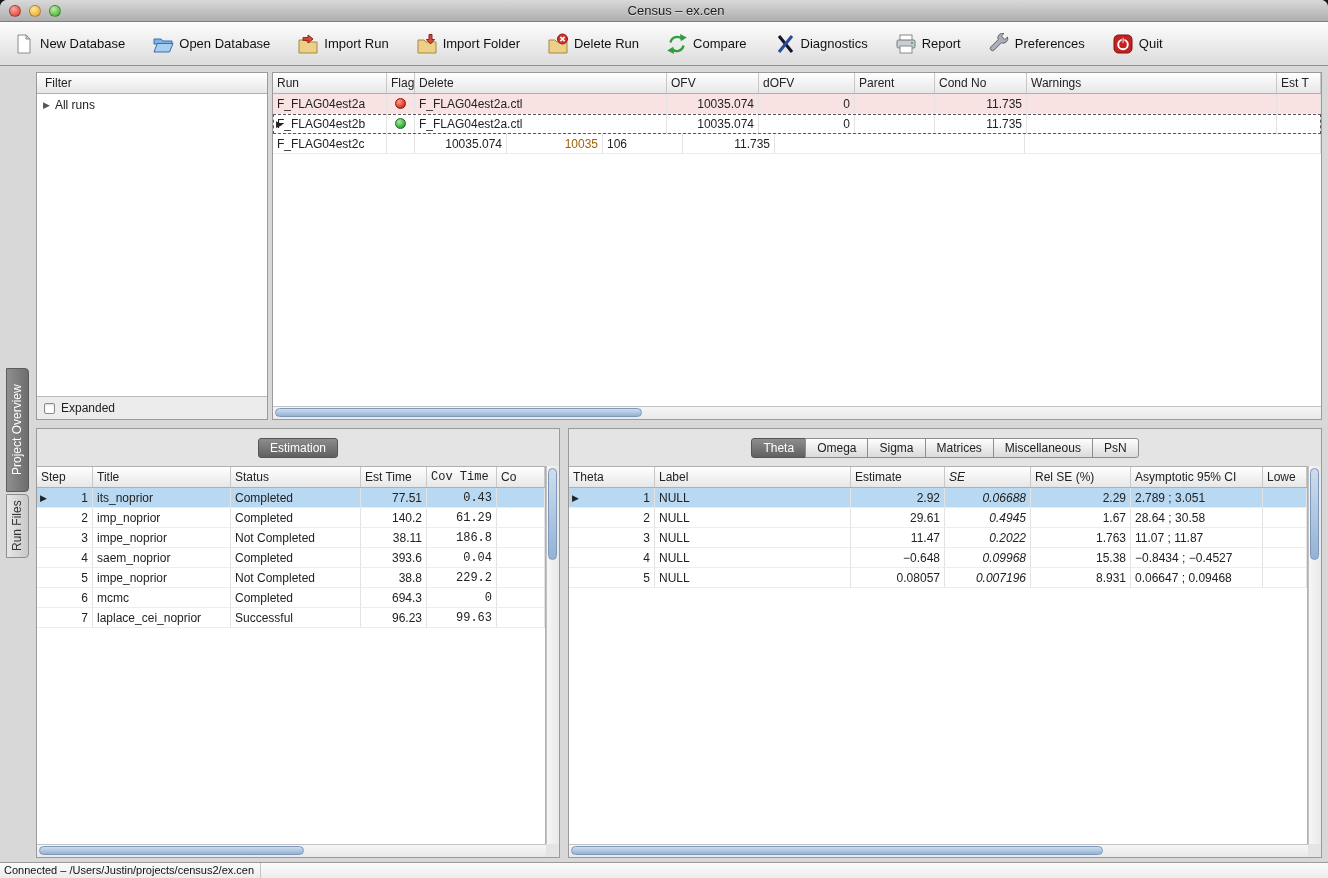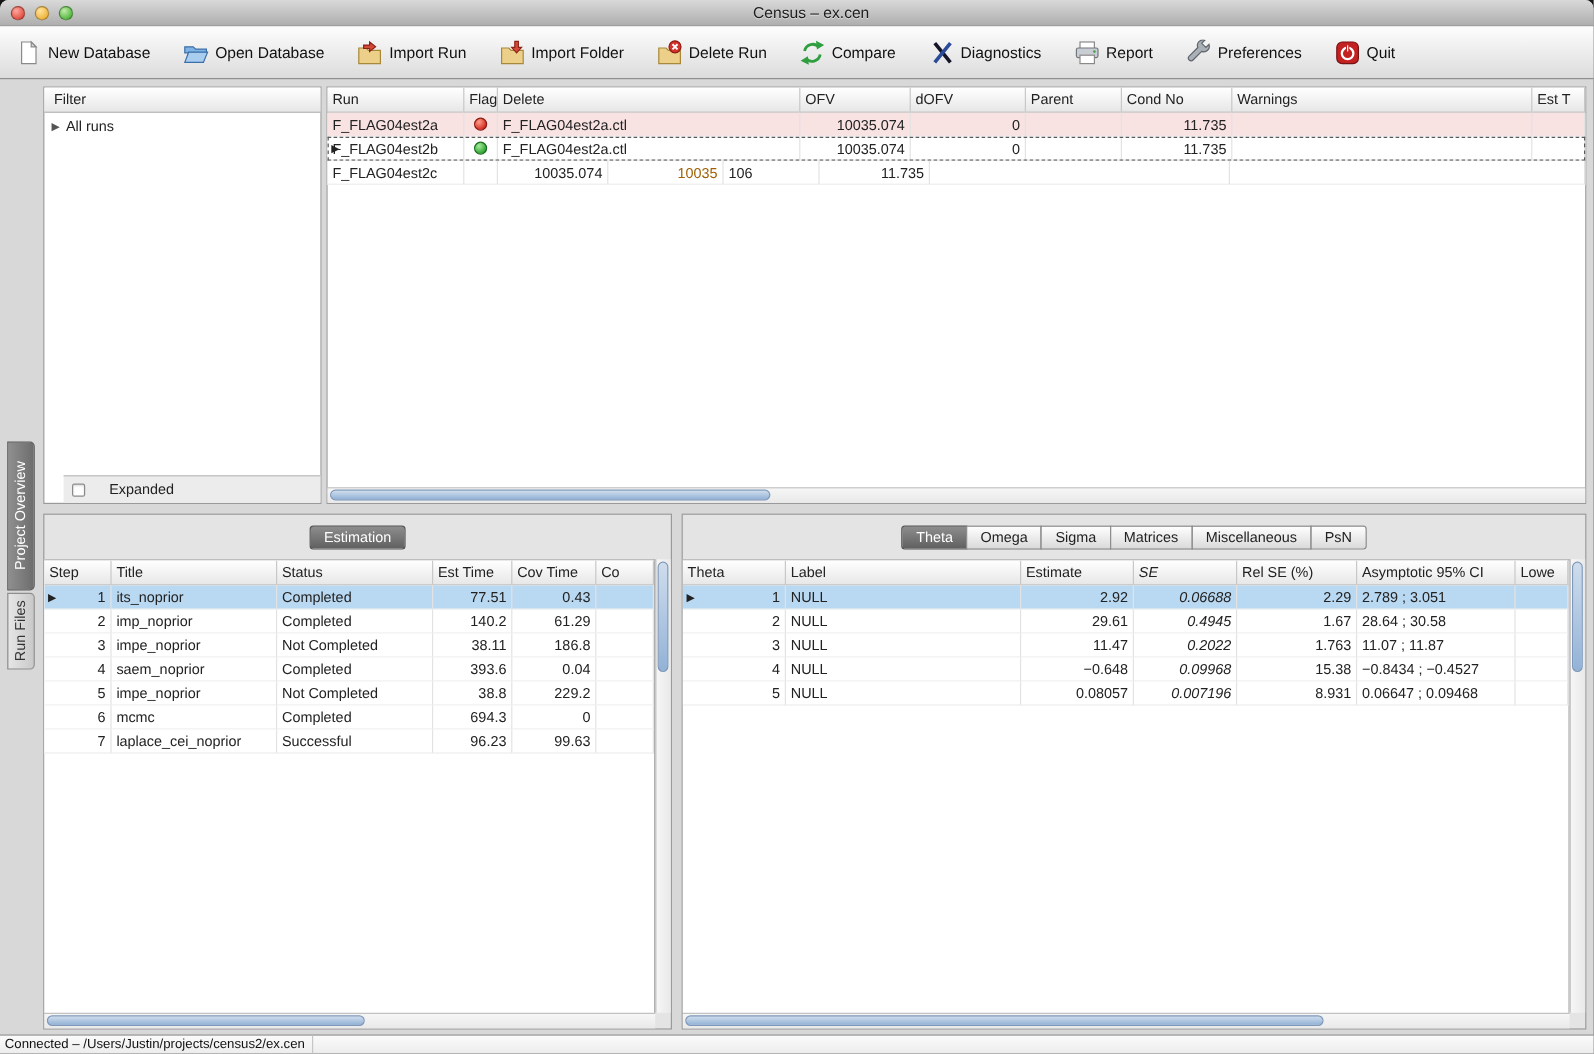--- a/index.html
+++ b/index.html
@@ -54,23 +54,23 @@
   #vtab-runfiles { top:428px; height:64px; }
 
   
   .panel-head {
     height:21px; line-height:20px; padding:0 8px;
     background:linear-gradient(#ffffff,#e7e7e7); border-bottom:1px solid #b0b0b0; color:#222;
   }
   .tree-item { display:flex; align-items:center; gap:5px; padding:4px 6px; cursor:default; }
   .disclosure { font-size:9px; color:#555; }
   .filter-foot {
-    position:absolute; left:16px; right:0; bottom:0; height:23px;
+    position:absolute; left:0; right:0; bottom:0; height:23px;
     background:#ececec; border-top:1px solid #bcbcbc;
-    display:flex; align-items:center; gap:20px; padding:0 7px;
+    display:flex; align-items:center; gap:6px; padding:0 7px;
   }
   .checkbox { width:11px; height:11px; background:#fff; border:1px solid #8a8a8a; border-radius:2px;
               box-shadow:inset 0 1px 2px rgba(0,0,0,.15); }
 
   
   .thead { display:flex; height:21px; line-height:20px;
            background:linear-gradient(#ffffff,#e7e7e7); border-bottom:1px solid #b0b0b0; }
   .thead .cell { border-right:1px solid #c8c8c8; padding:0 4px; white-space:nowrap; overflow:hidden; }
   .tbody { background:#fff; }
   .trow { display:flex; height:20px; line-height:20px; position:relative; background:#fff; }
@@ -86,21 +86,21 @@
   .flagc { text-align:center; }
   .dot { display:inline-block; width:11px; height:11px; border-radius:50%; margin-top:4px; }
   .dot-red   { background:radial-gradient(circle at 35% 30%, #ff9d8c, #d42a1e 75%); border:1px solid #8a1a10; }
   .dot-green { background:radial-gradient(circle at 35% 30%, #a9ec9e, #2aa32e 75%); border:1px solid #1c6b20; }
 
   
   .r0{width:114px; padding-left:16px;} .r1{width:28px;} .r2{width:252px;} .r3{width:92px;}
   .r4{width:96px;} .r5{width:80px;} .r6{width:92px;} .r7{width:250px;} .r8{flex:1; min-width:0;}
   
   .e0{width:56px; padding-left:16px;} .e1{width:138px;} .e2{width:130px;}
-  .e3{width:66px;} .e4{width:70px;} .e5{flex:1; min-width:0;}
+  .e3{width:66px;} .e4{width:70px;font-family:Liberation Mono, monospace;} .e5{flex:1; min-width:0;}
   
   .t0{width:86px; padding-left:16px;} .t1{width:196px;} .t2{width:94px;} .t3{width:86px;font-style:italic;}
   .t4{width:100px;} .t5{width:132px;} .t6{flex:1; min-width:0;}
 
   
   .seg-row { height:37px; display:flex; justify-content:center; align-items:flex-start; padding-top:9px; }
   .seg { height:20px; line-height:18px; padding:0 11px; font-size:12px; color:#222; cursor:default;
          background:linear-gradient(#fefefe,#dadada); border:1px solid #8e8e8e; margin-left:-1px; }
   .seg:first-child { margin-left:0; border-radius:3px 0 0 3px; }
   .seg:last-child { border-radius:0 3px 3px 0; }

